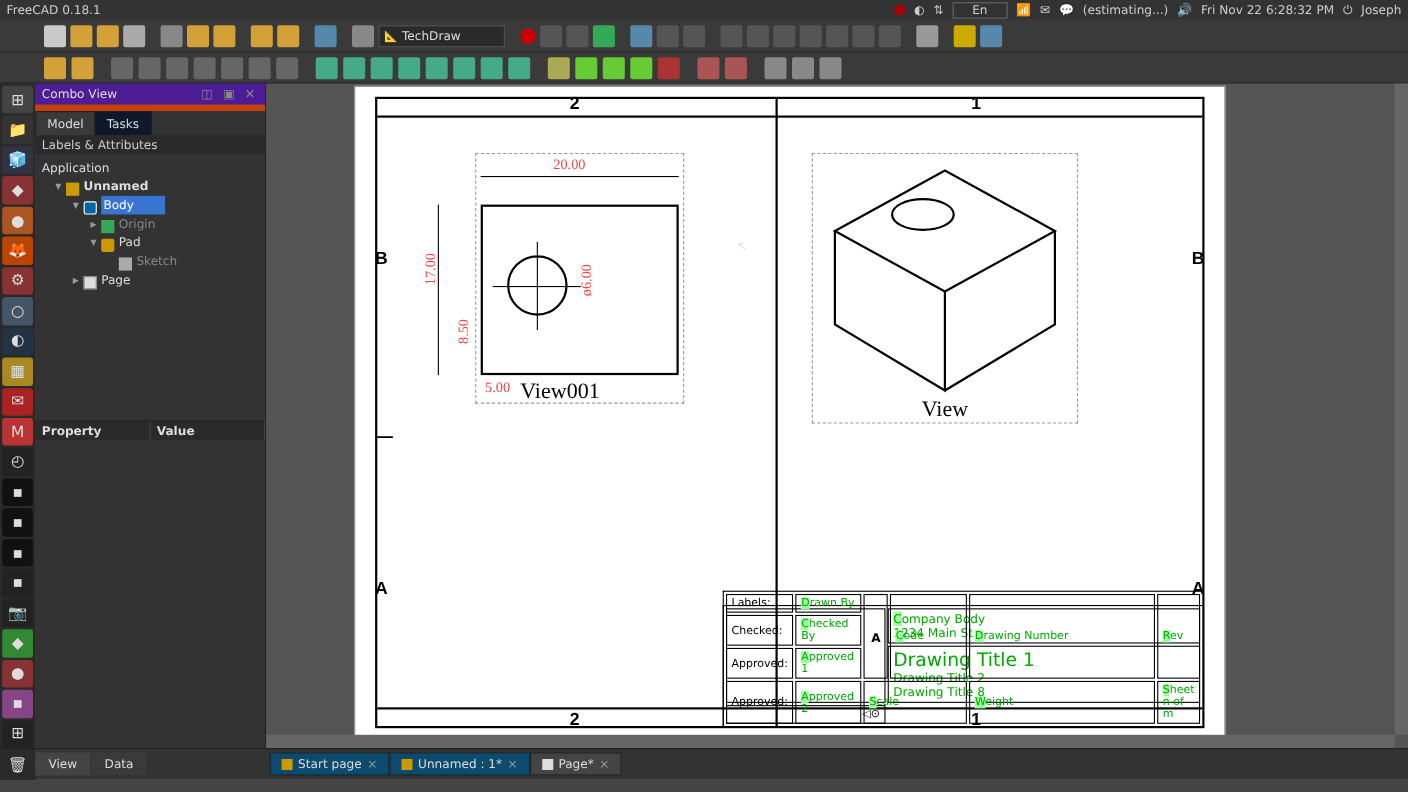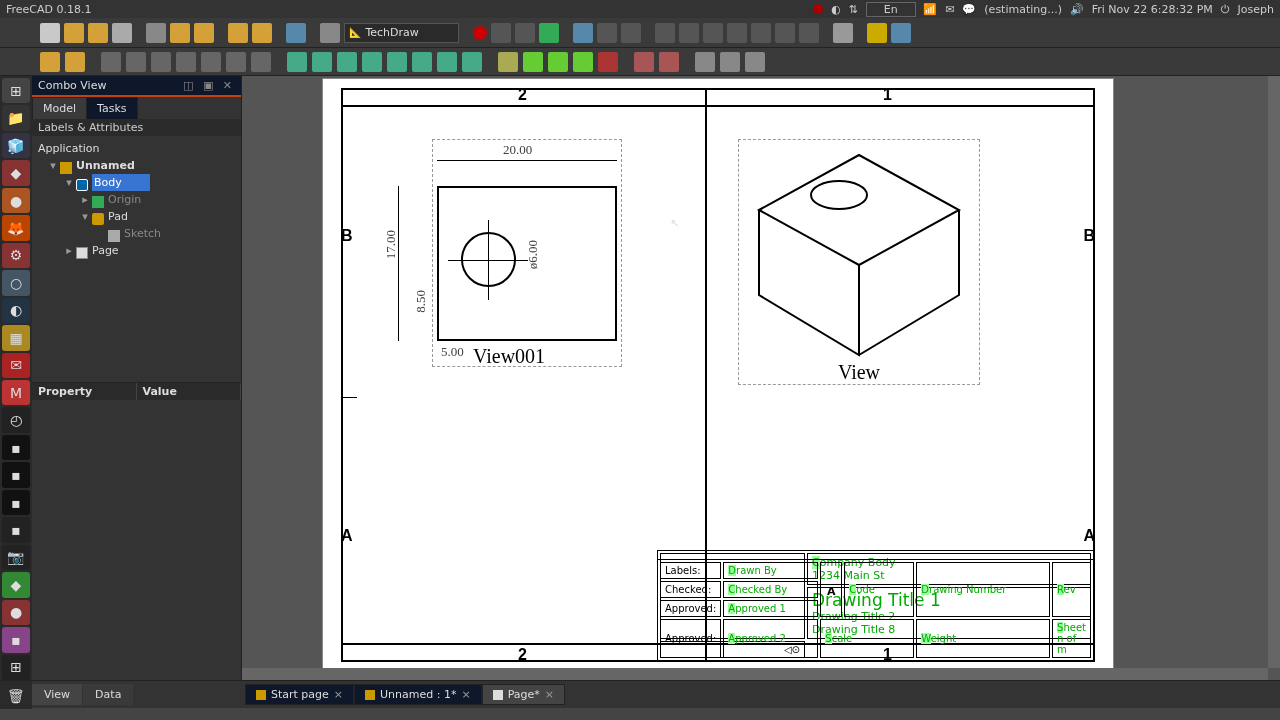--- a/index.html
+++ b/index.html
@@ -11,21 +11,21 @@
 .toolbar2 { height:28px; background:#3a3a3a; display:flex; align-items:center; gap:5px; padding:0 40px 0 40px; border-bottom:1px solid #222; }
 .tbtn { width:20px; height:20px; background:#555; border-radius:2px; }
 .sep { width:6px; }
 .workbench { width:115px; height:20px; background:#2a2a2a; border:1px solid #555; display:flex; align-items:center; padding:0 4px; color:#ddd; }
 .workbench::before { content:"📐"; margin-right:4px; font-size:10px; }
 .circle-red { width:14px; height:14px; border-radius:50%; background:#c00; }
 .main { display:flex; height:604px; }
 .dock { width:32px; background:#2a2a2a; display:flex; flex-direction:column; gap:2px; padding-top:2px; }
 .dock-item { width:28px; height:26px; margin:0 2px; border-radius:3px; display:flex; align-items:center; justify-content:center; font-size:14px; }
 .left { width:210px; background:#333; border-right:1px solid #222; display:flex; flex-direction:column; }
-.panel-title { background:#0f172a; padding:3px 6px; font-size:11px; border-bottom:2px solid #c2410c; display:flex; }
+.panel-title { background:#4c1d95; padding:3px 6px; font-size:11px; border-bottom:6px solid #c2410c; display:flex; }
 .panel-title span.x { margin-left:auto; letter-spacing:3px; color:#888; }
 .tabs { display:flex; background:#333; }
 .tab { padding:4px 10px; background:#0f172a; border:1px solid #222; border-bottom:none; margin-right:-1px; }
 .tab.active { background:#3a3a3a; }
 .section { background:#2a2a2a; padding:2px 6px; color:#ccc; }
 .tree { padding:4px 6px; font-size:11px; line-height:17px; }
 .tree .row { display:flex; align-items:flex-end; gap:2px; white-space:nowrap; }
 .tree .exp { width:10px; text-align:center; color:#999; }
 .tree .ico { width:12px; height:12px; display:inline-block; margin-right:2px; }
 .ico-doc { background:#c90; }
@@ -41,32 +41,32 @@
 .view-area { flex:1; background:#555; position:relative; }
 .page { position:absolute; left:80px; top:2px; width:792px; height:594px; background:#fff; border:1px solid #888; }
 .sheet { position:absolute; left:18px; top:9px; right:18px; bottom:9px; border:2px solid #000; }
 .grid-line-h { position:absolute; left:0; right:0; height:2px; background:#000; }
 .grid-line-v { position:absolute; top:0; width:2px; background:#000; }
 .coord { position:absolute; font:bold 16px/1 sans-serif; color:#000; }
 .view-box { position:absolute; border:1px dashed #999; }
 .view-label { position:absolute; bottom:0; left:0; right:0; text-align:center; font:20px serif; color:#000; }
 .rect-part { position:absolute; border:2px solid #000; background:#fff; }
 .circ-part { position:absolute; border:2px solid #000; border-radius:50%; }
-.dim-text { position:absolute; font:13px serif; color:#404040; }
+.dim-text { position:absolute; font:13px serif; color:#ef4444; }
 .dim-text.v { writing-mode:vertical-rl; transform:rotate(180deg); }
 .arrow-line { position:absolute; background:#000; }
 .title-block { position:absolute; right:0; bottom:0; border:1px solid #000; border-right:none; border-bottom:none; font-family:Arial; color:#000; }
 .title-block td { border:1px solid #000; padding:2px 4px; font-size:10px; }
 .tb-g { color:#0a0; }
 .tb-g::first-letter { background:#9f9; }
 .big { font-size:17px; }
 .statusbar { height:28px; background:#333; display:flex; align-items:center; border-top:1px solid #222; }
 .st-tab { padding:4px 12px; background:#444; margin-right:1px; }
 .doc-tabs { display:flex; margin-left:auto; position:absolute; left:245px; }
-.doc-tab { padding:3px 10px; background:#0f172a; border:1px solid #222; display:flex; align-items:center; gap:5px; }
+.doc-tab { padding:3px 10px; background:#0c4a6e; border:1px solid #222; display:flex; align-items:center; gap:5px; }
 .doc-tab .ico { width:10px; height:10px; background:#c90; }
 .doc-tab .cx { color:#999; cursor:pointer; }
 svg.iso { position:absolute; }
 .cursor { position:absolute; width:10px; height:14px; }
 .scroll { position:absolute; background:#666; }
 </style>
 </head>
 <body>
 
 <div class="titlebar">
@@ -308,21 +308,21 @@
               </tr>
           <tr></tr>
           <tr></tr>
           <tr></tr>
         </tbody>
           </table>
         <table class="title-block" style="width:436px;bottom:0;">
           <tbody>
               <tr>
                 <td style="width:58px">Labels:</td>
-                <td class="tb-g" style="width:95px">Drawn By</td>
+                <td class="tb-g" style="width:60px">Drawn By</td>
               <td rowspan="3" style="width:22px;font-size:15px;text-align:center"><b>A</b></td>
               <td rowspan="3" class="tb-g big" style="width:70px">Code</td>
               <td rowspan="3" class="tb-g big">Drawing Number</td>
               <td rowspan="3" class="tb-g" style="width:22px">Rev</td>
               </tr>
           <tr>
                 <td>Checked:</td>
                 <td class="tb-g">Checked By</td>
               </tr>
           <tr>

